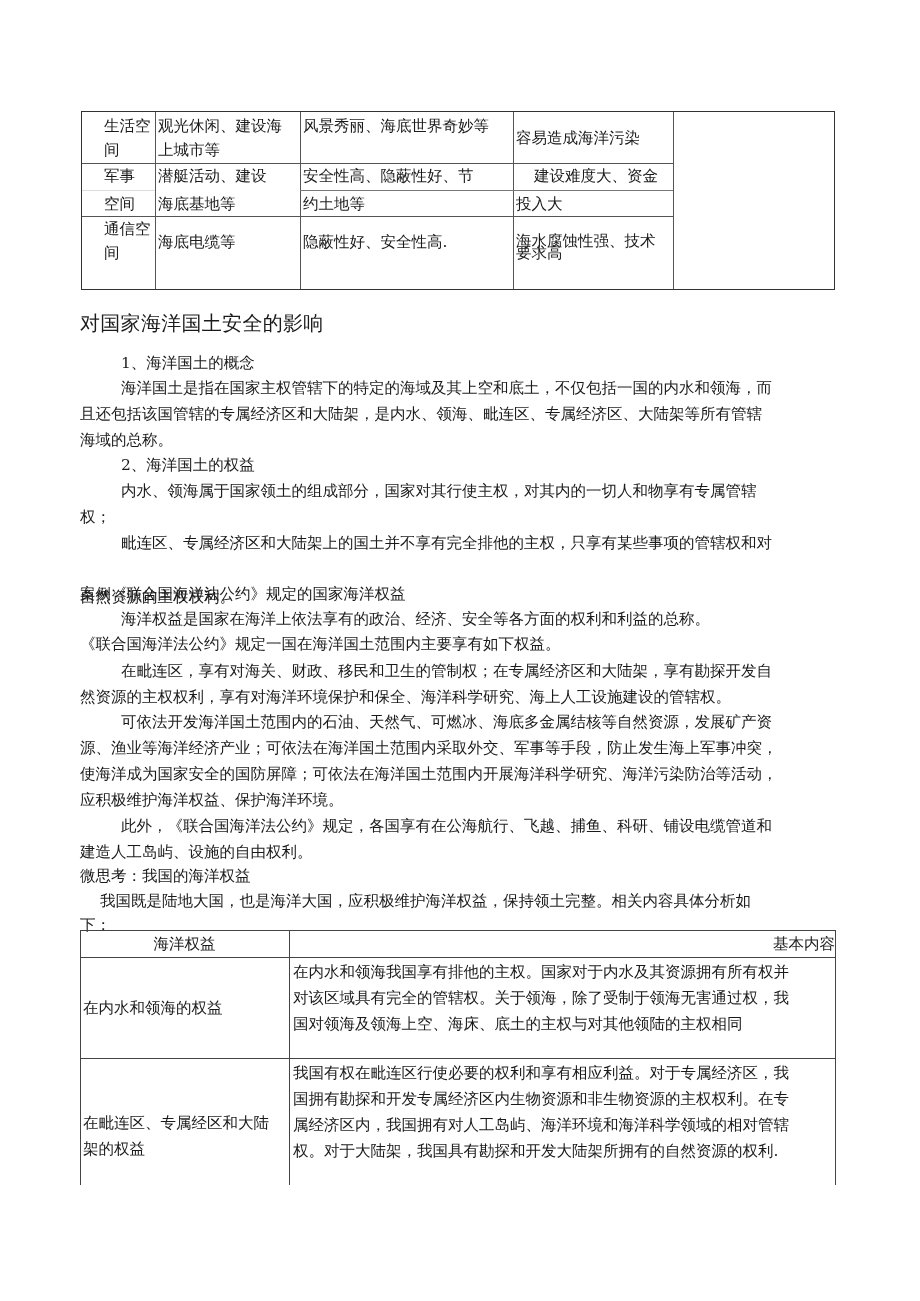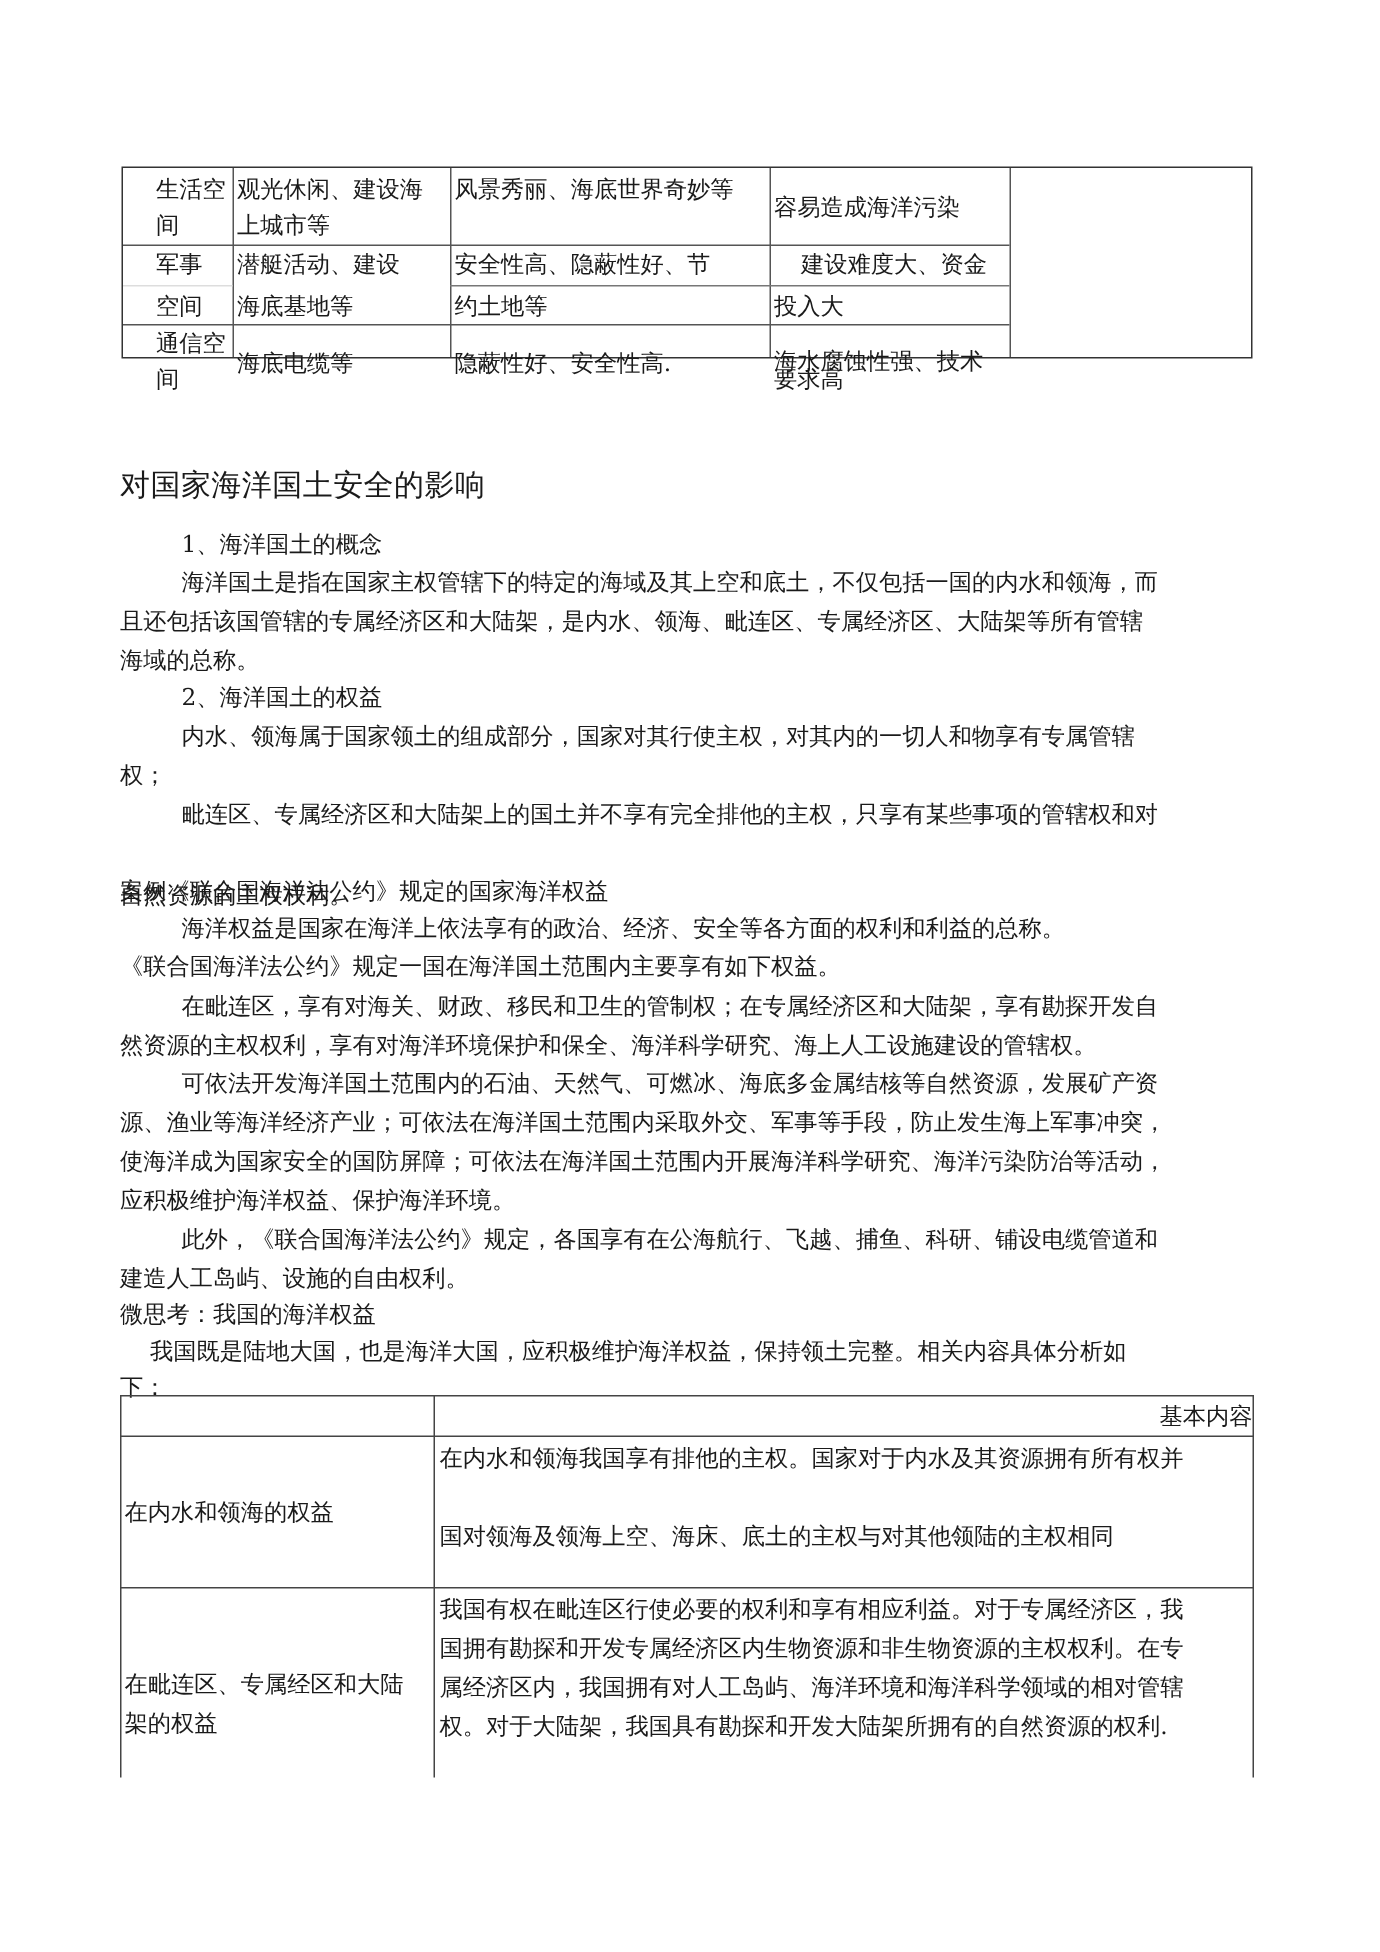--- a/index.html
+++ b/index.html
@@ -1,18 +1,18 @@
 <!DOCTYPE html>
 <html><head>
 <meta charset="utf-8">
 <style>
   html, body { margin: 0; padding: 0; background: #ffffff; }
   body { width: 920px; height: 1301px; position: relative; overflow: hidden;
          font-family: "DejaVu Serif", "Liberation Serif", serif; color: #1a1a1a; }
-  .t1 { position: absolute; left: 81px; top: 111px; width: 754px; height: 128px;
+  .t1 { position: absolute; left: 81px; top: 111px; width: 754px; height: 179px;
         border: 1px solid #333; box-sizing: border-box; }
   .t1 .vline { position: absolute; top: 0; bottom: 0; width: 1px; background: #555; }
   .t1 .hline { position: absolute; height: 1px; background: #555; }
   .cell { position: absolute; font-size: 15.5px; line-height: 24px; white-space: nowrap; }
   .h1 { position: absolute; left: 80px; top: 310px; font-family: "DejaVu Sans", "Liberation Sans", sans-serif;
         font-size: 20px; font-weight: normal; letter-spacing: 0.3px; }
   .p { position: absolute; font-size: 15.5px; line-height: 26px; white-space: nowrap; }
   .t2 { position: absolute; left: 80px; top: 930px; width: 756px; height: 255px; }
   .t2 .b { position: absolute; background: #444; }
   .t2 .cell { font-size: 15.5px; }
@@ -86,24 +86,26 @@
 <div class="p" style="left:80px; top:912px">下：</div>
 
 <div class="t2">
   <div class="b" style="left:0; top:0; width:756px; height:1px"></div>
   <div class="b" style="left:0; top:27px; width:756px; height:1px"></div>
   <div class="b" style="left:0; top:128px; width:756px; height:1px"></div>
   <div class="b" style="left:0; top:0; width:1px; height:255px"></div>
   <div class="b" style="left:209px; top:0; width:1px; height:255px"></div>
   <div class="b" style="left:755px; top:0; width:1px; height:255px"></div>
 
+  <div class="cell" style="left:0; width:209px; top:2px; text-align:center">海洋权益</div>
   <div class="cell" style="left:210px; width:545px; top:2px; text-align:right">基本内容</div>
 
   <div class="cell" style="left:3px; top:66px">在内水和领海的权益</div>
   <div class="cell" style="left:213px; top:30px">在内水和领海我国享有排他的主权。国家对于内水及其资源拥有所有权并</div>
+  <div class="cell" style="left:213px; top:56px">对该区域具有完全的管辖权。关于领海，除了受制于领海无害通过权，我</div>
   <div class="cell" style="left:213px; top:82px">国对领海及领海上空、海床、底土的主权与对其他领陆的主权相同</div>
 
   <div class="cell" style="left:3px; top:181px">在毗连区、专属经区和大陆</div>
   <div class="cell" style="left:3px; top:207px">架的权益</div>
   <div class="cell" style="left:213px; top:131px">我国有权在毗连区行使必要的权利和享有相应利益。对于专属经济区，我</div>
   <div class="cell" style="left:213px; top:157px">国拥有勘探和开发专属经济区内生物资源和非生物资源的主权权利。在专</div>
   <div class="cell" style="left:213px; top:183px">属经济区内，我国拥有对人工岛屿、海洋环境和海洋科学领域的相对管辖</div>
   <div class="cell" style="left:213px; top:209px">权。对于大陆架，我国具有勘探和开发大陆架所拥有的自然资源的权利.</div>
 </div>
 

